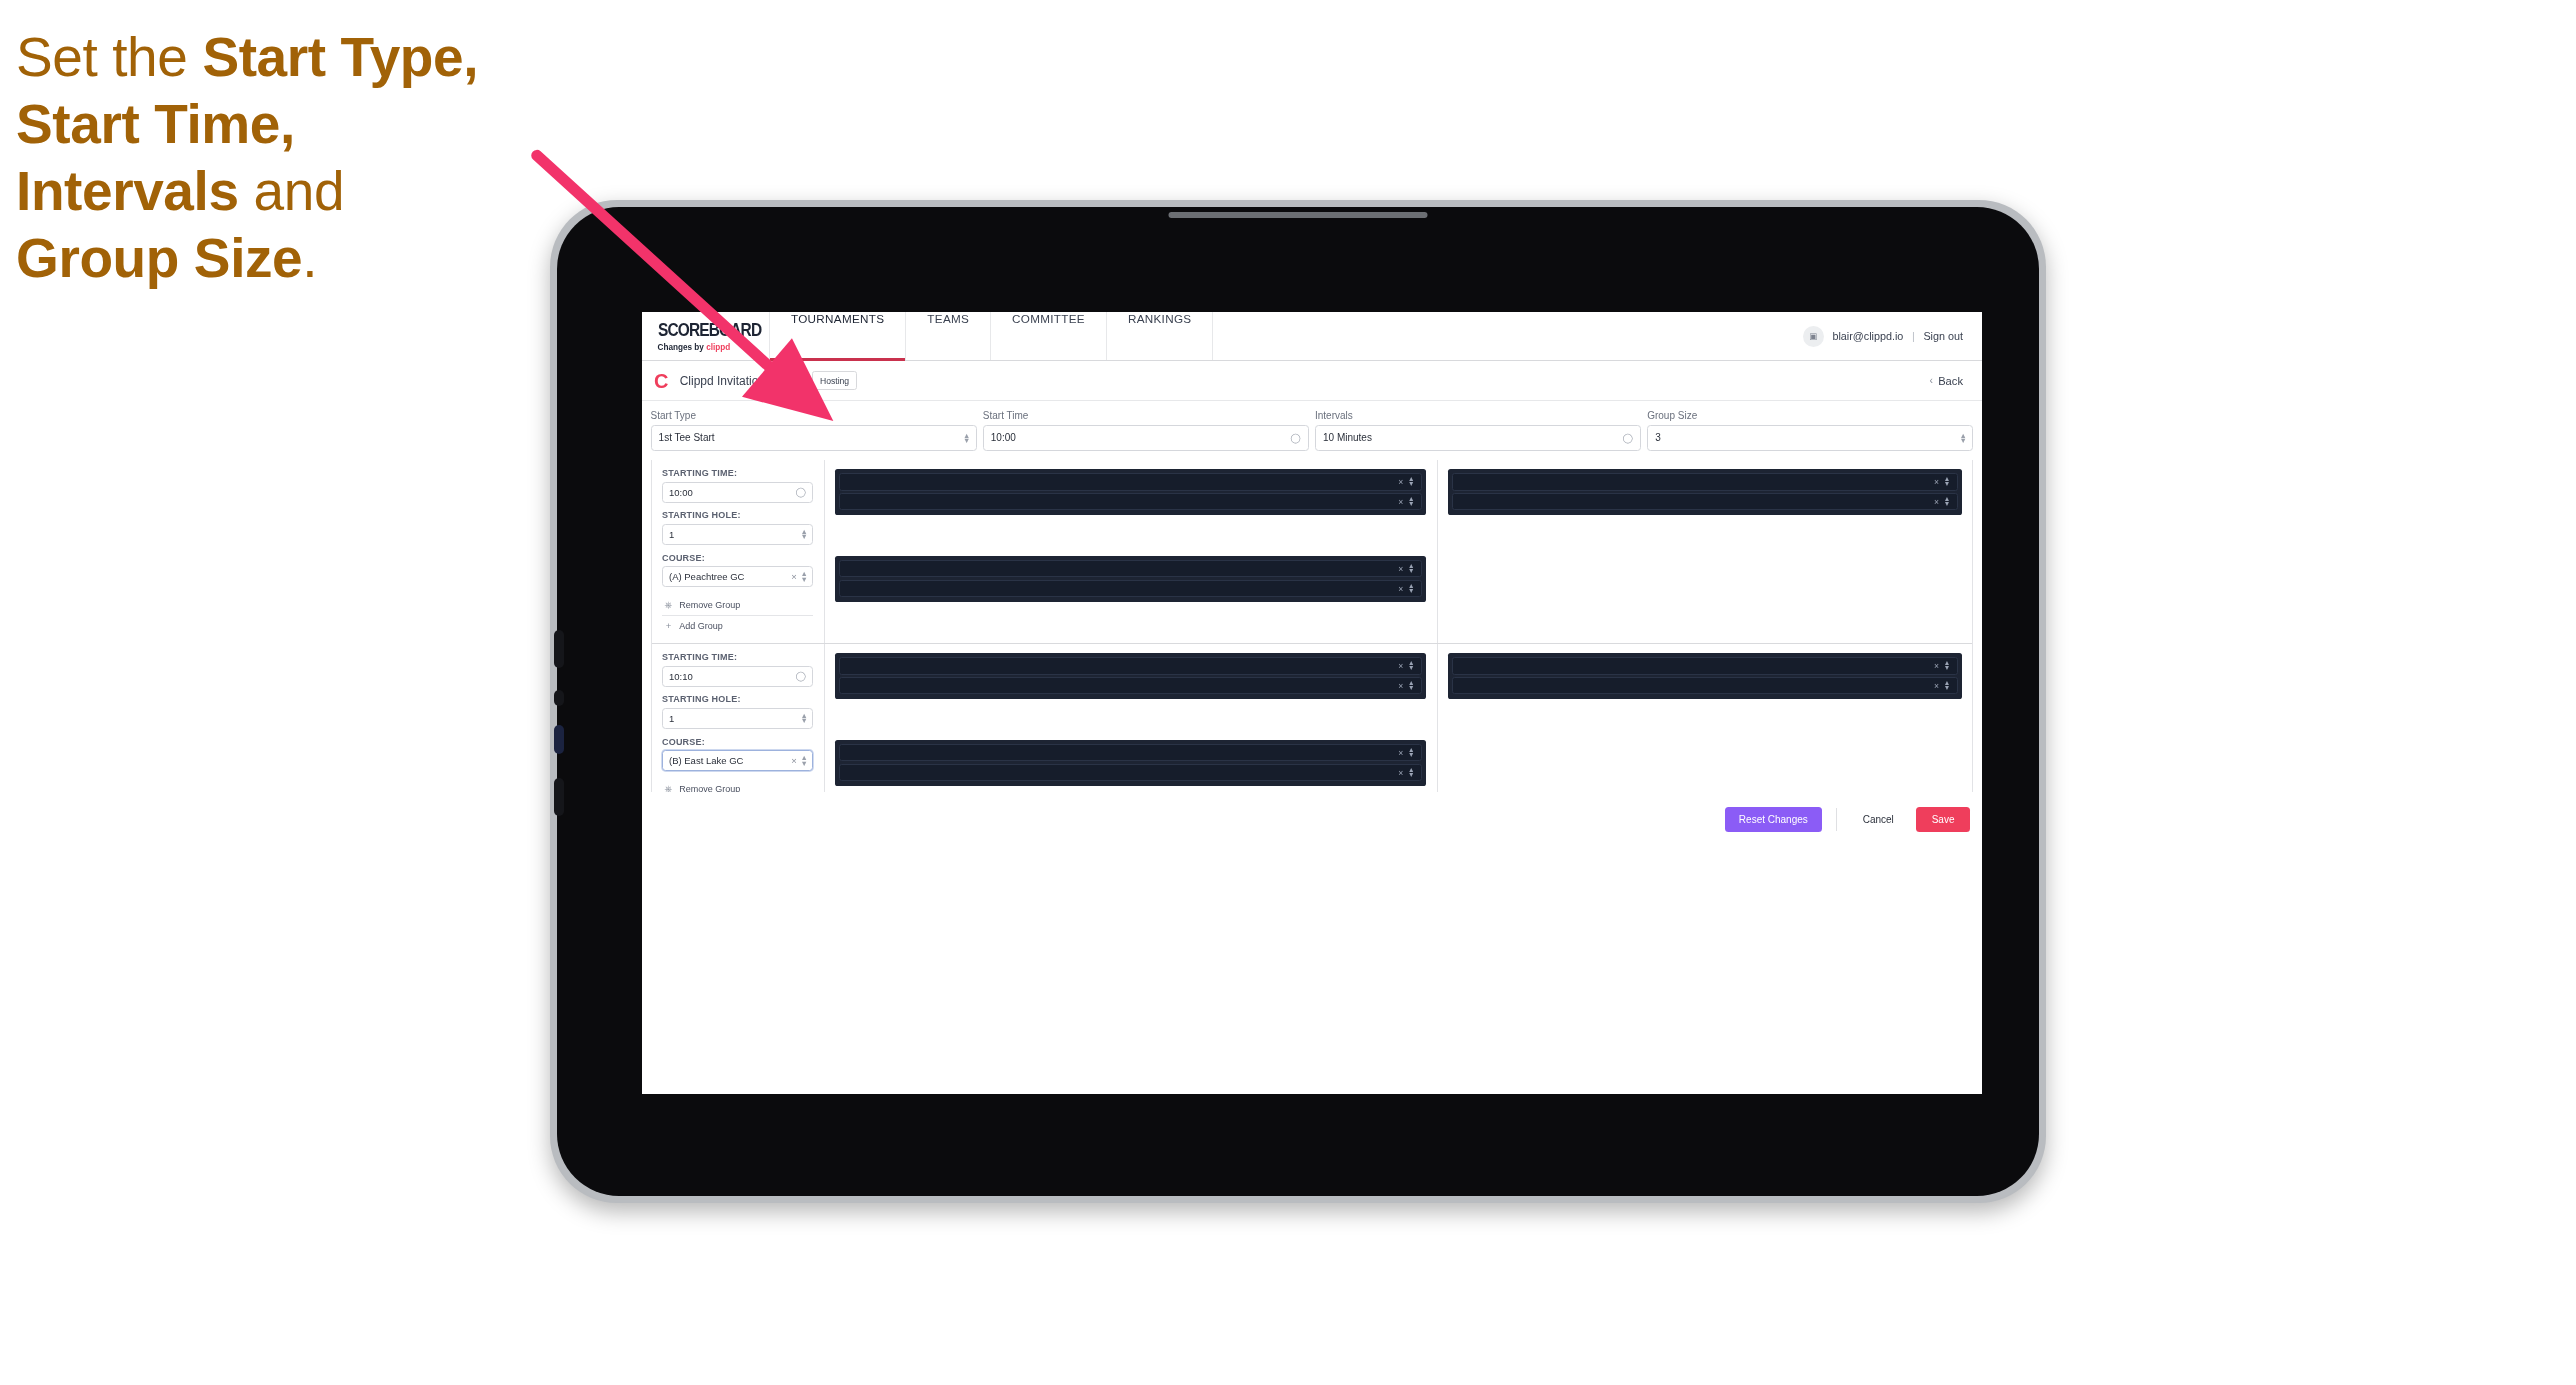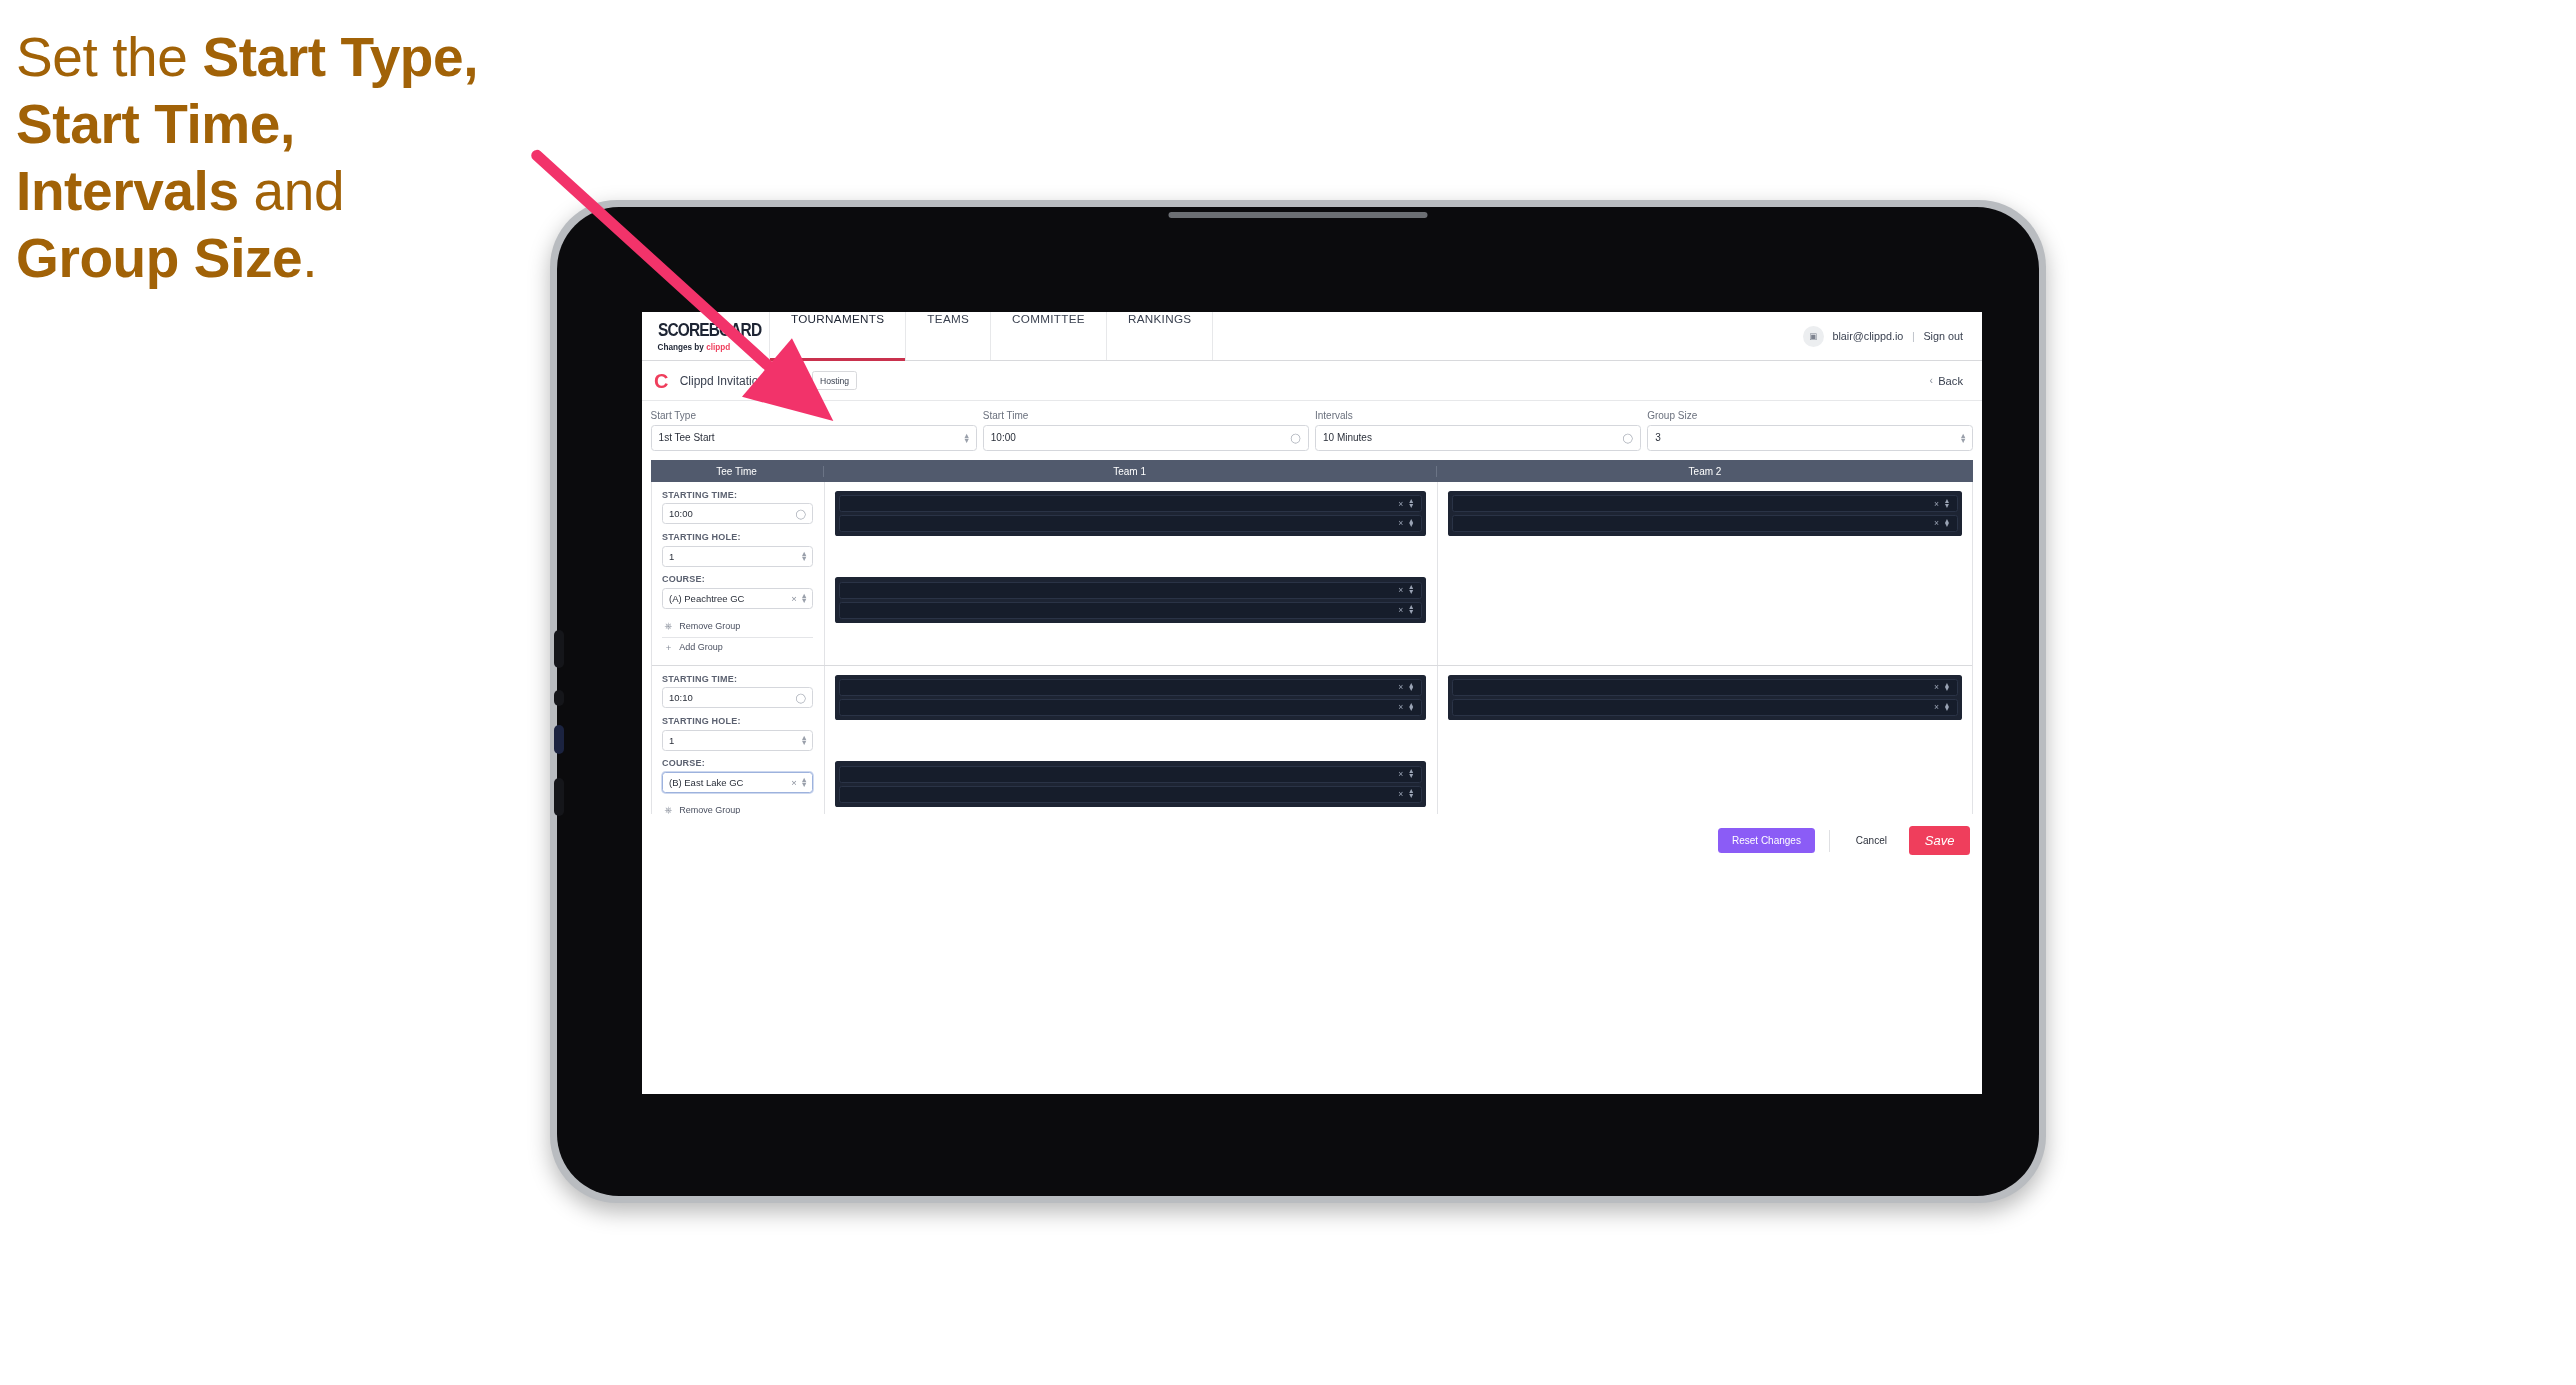--- a/index.html
+++ b/index.html
@@ -311,25 +311,24 @@
   }
   .foot-div { width: 0.9px; height: 22.4px; background: #dfe0e3; margin: 0 14px; }
   .btn-cancel {
     font-size: 10px; color: #2b303b;
     padding: 7px 12px;
     margin-right: 10.4px;
     cursor: pointer;
   }
   .btn-save {
     background: #ef3e5c; color: #fff;
-    font-size: 13px;
+    font-size: 10px;
     padding: 7px 15.5px;
     border-radius: 3.5px;
     cursor: pointer;
-    font-style: italic;
   }
 </style>
 </head>
 <body>
 
 <div class="page">
 
   <div class="headline">
     <span class="reg">Set the </span><span class="bold">Start Type,</span><br>
     <span class="bold">Start Time,</span><br>
@@ -421,25 +420,20 @@
               <span class="ctrl-val">3</span>
               <span class="stepper">
                   <span>▴</span>
                   <span>▾</span>
                 </span>
             </div>
           </div>
         </div>
 
         <div class="table-wrap">
-          <div class="thead">
-            <div class="th th-tee">Tee Time</div>
-            <div class="th th-t1">Team 1</div>
-            <div class="th th-t2">Team 2</div>
-          </div>
           <div class="tbody">
 
             <div class="trow">
               <div class="cell-tee">
                 <div class="field-label">STARTING TIME:</div>
                 <div class="mini-field">
                   <span class="mini-val">10:00</span>
                   <span class="ctrl-ico">◯</span>
                 </div>
                 <div class="field-label">STARTING HOLE:</div>

